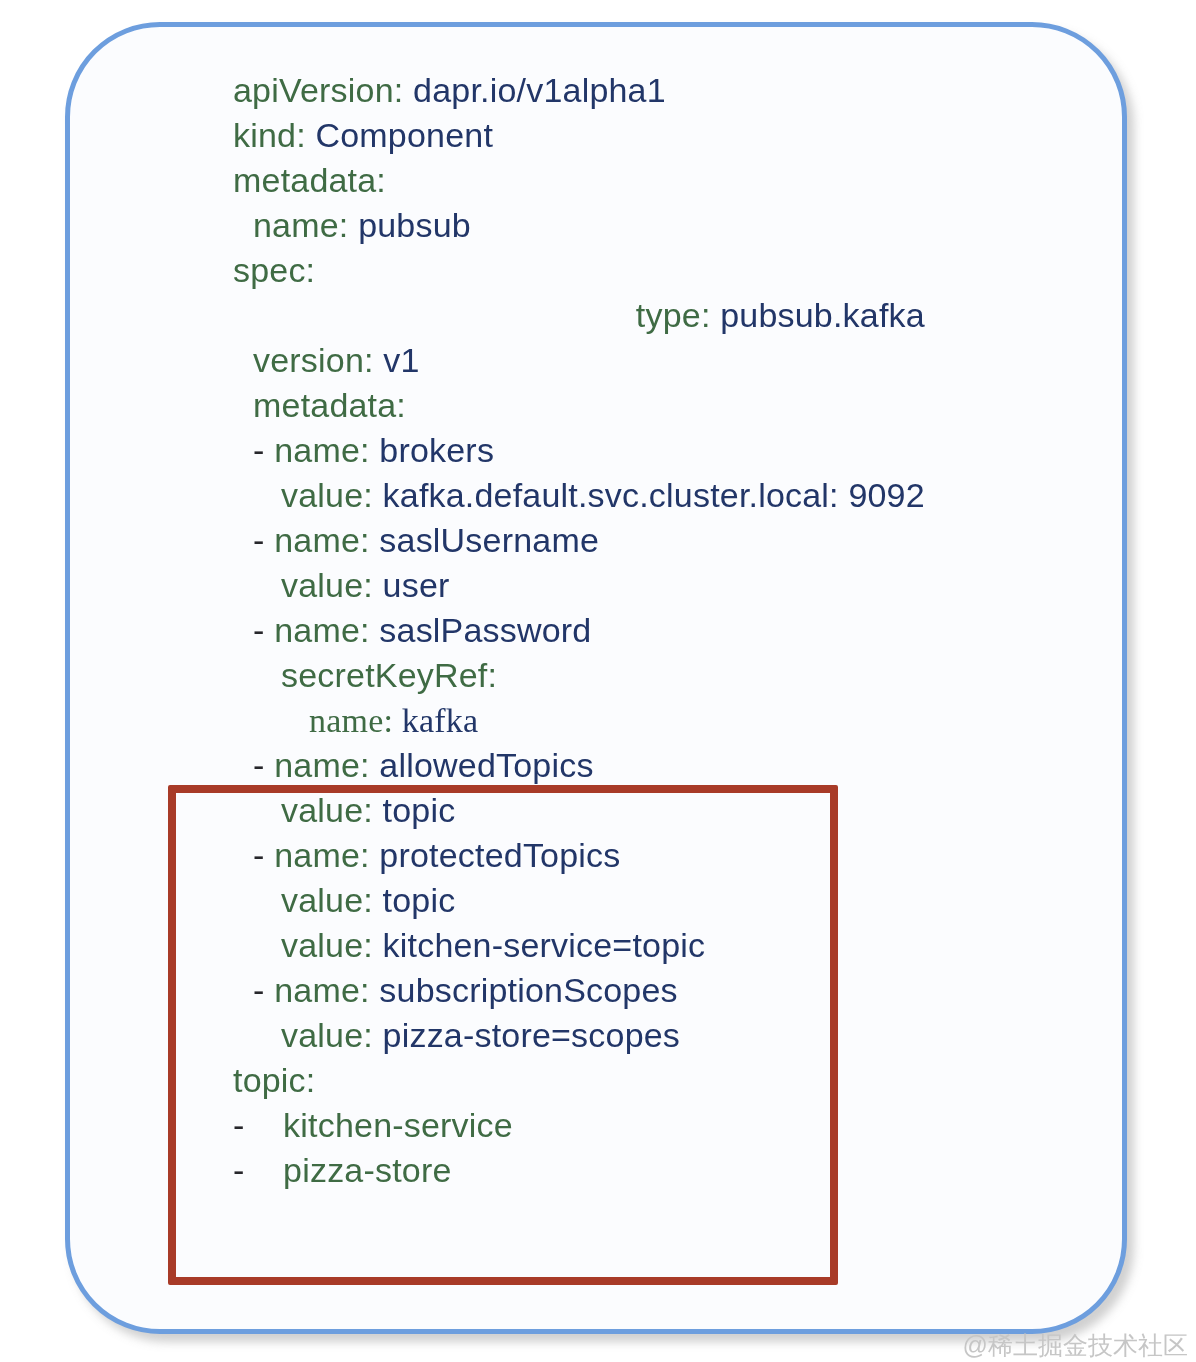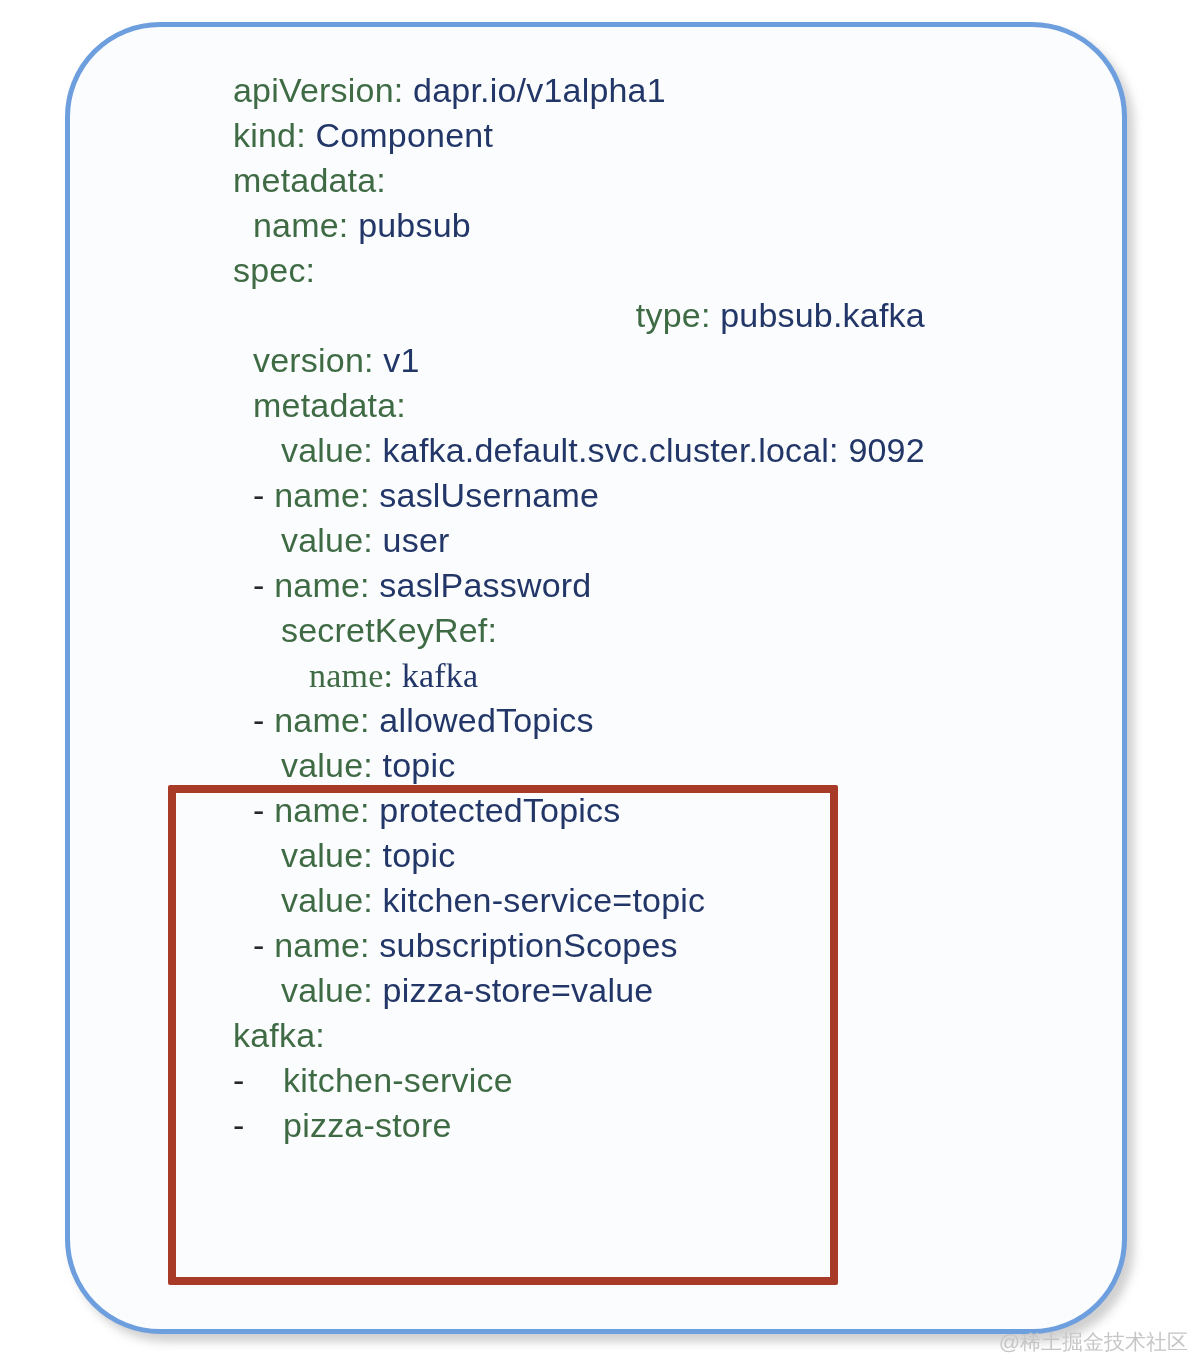--- a/index.html
+++ b/index.html
@@ -44,51 +44,52 @@
   .highlight {
     position: absolute;
     left: 98px; top: 758px;
     width: 670px; height: 500px;
     border: 8px solid var(--hl-border);
     border-radius: 2px;
     pointer-events: none;
   }
   .watermark {
     position: absolute;
-    right: 8px; bottom: 6px;
-    font-size: 21px;
+    right: 8px; bottom: 0;
+    font-size: 25px;
     color: var(--watermark);
   }
 </style>
 </head>
 <body>
 
 <div class="card">
   <div class="code" id="code">
       <div class="line" style="padding-left: 0px;"><span class="tk-k">apiVersion:</span><span class="tk-v"> dapr.io/v1alpha1</span></div>
       <div class="line" style="padding-left: 0px;"><span class="tk-k">kind:</span><span class="tk-v"> Component</span></div>
       <div class="line" style="padding-left: 0px;"><span class="tk-k">metadata:</span></div>
       <div class="line" style="padding-left: 20px;"><span class="tk-k">name:</span><span class="tk-v"> pubsub</span></div>
       <div class="line" style="padding-left: 0px;"><span class="tk-k">spec:</span></div>
       <div class="line" style="padding-left: 20px; text-align: right;"><span class="tk-k">type:</span><span class="tk-v"> pubsub.kafka</span></div>
       <div class="line" style="padding-left: 20px;"><span class="tk-k">version:</span><span class="tk-v"> v1</span></div>
       <div class="line" style="padding-left: 20px;"><span class="tk-k">metadata:</span></div>
+      <div class="line" style="padding-left: 20px;"><span class="tk-d">- </span><span class="tk-k">name:</span><span class="tk-v"> brokers</span></div>
       <div class="line" style="padding-left: 48px;"><span class="tk-k">value:</span><span class="tk-v"> kafka.default.svc.cluster.local: 9092</span></div>
       <div class="line" style="padding-left: 20px;"><span class="tk-d">- </span><span class="tk-k">name:</span><span class="tk-v"> saslUsername</span></div>
       <div class="line" style="padding-left: 48px;"><span class="tk-k">value:</span><span class="tk-v"> user</span></div>
       <div class="line" style="padding-left: 20px;"><span class="tk-d">- </span><span class="tk-k">name:</span><span class="tk-v"> saslPassword</span></div>
       <div class="line" style="padding-left: 48px;"><span class="tk-k">secretKeyRef:</span></div>
       <div class="line" style="padding-left: 76px; font-family: Liberation Serif, serif;"><span class="tk-k">name:</span><span class="tk-v"> kafka</span></div>
       <div class="line" style="padding-left: 20px;"><span class="tk-d">- </span><span class="tk-k">name:</span><span class="tk-v"> allowedTopics</span></div>
       <div class="line" style="padding-left: 48px;"><span class="tk-k">value:</span><span class="tk-v"> topic</span></div>
       <div class="line" style="padding-left: 20px;"><span class="tk-d">- </span><span class="tk-k">name:</span><span class="tk-v"> protectedTopics</span></div>
       <div class="line" style="padding-left: 48px;"><span class="tk-k">value:</span><span class="tk-v"> topic</span></div>
       <div class="line" style="padding-left: 48px;"><span class="tk-k">value:</span><span class="tk-v"> kitchen-service=topic</span></div>
       <div class="line" style="padding-left: 20px;"><span class="tk-d">- </span><span class="tk-k">name:</span><span class="tk-v"> subscriptionScopes</span></div>
-      <div class="line" style="padding-left: 48px;"><span class="tk-k">value:</span><span class="tk-v"> pizza-store=value</span></div>
-      <div class="line" style="padding-left: 0px;"><span class="tk-k">kafka:</span></div>
+      <div class="line" style="padding-left: 48px;"><span class="tk-k">value:</span><span class="tk-v"> pizza-store=scopes</span></div>
+      <div class="line" style="padding-left: 0px;"><span class="tk-k">topic:</span></div>
       <div class="line" style="padding-left: 0px;"><span class="tk-d">-    </span><span class="tk-k">kitchen-service</span></div>
       <div class="line" style="padding-left: 0px;"><span class="tk-d">-    </span><span class="tk-k">pizza-store</span></div>
     </div>
   <div class="highlight"></div>
 </div>
 
 <div class="watermark">@稀土掘金技术社区</div>
 
 </body></html>

